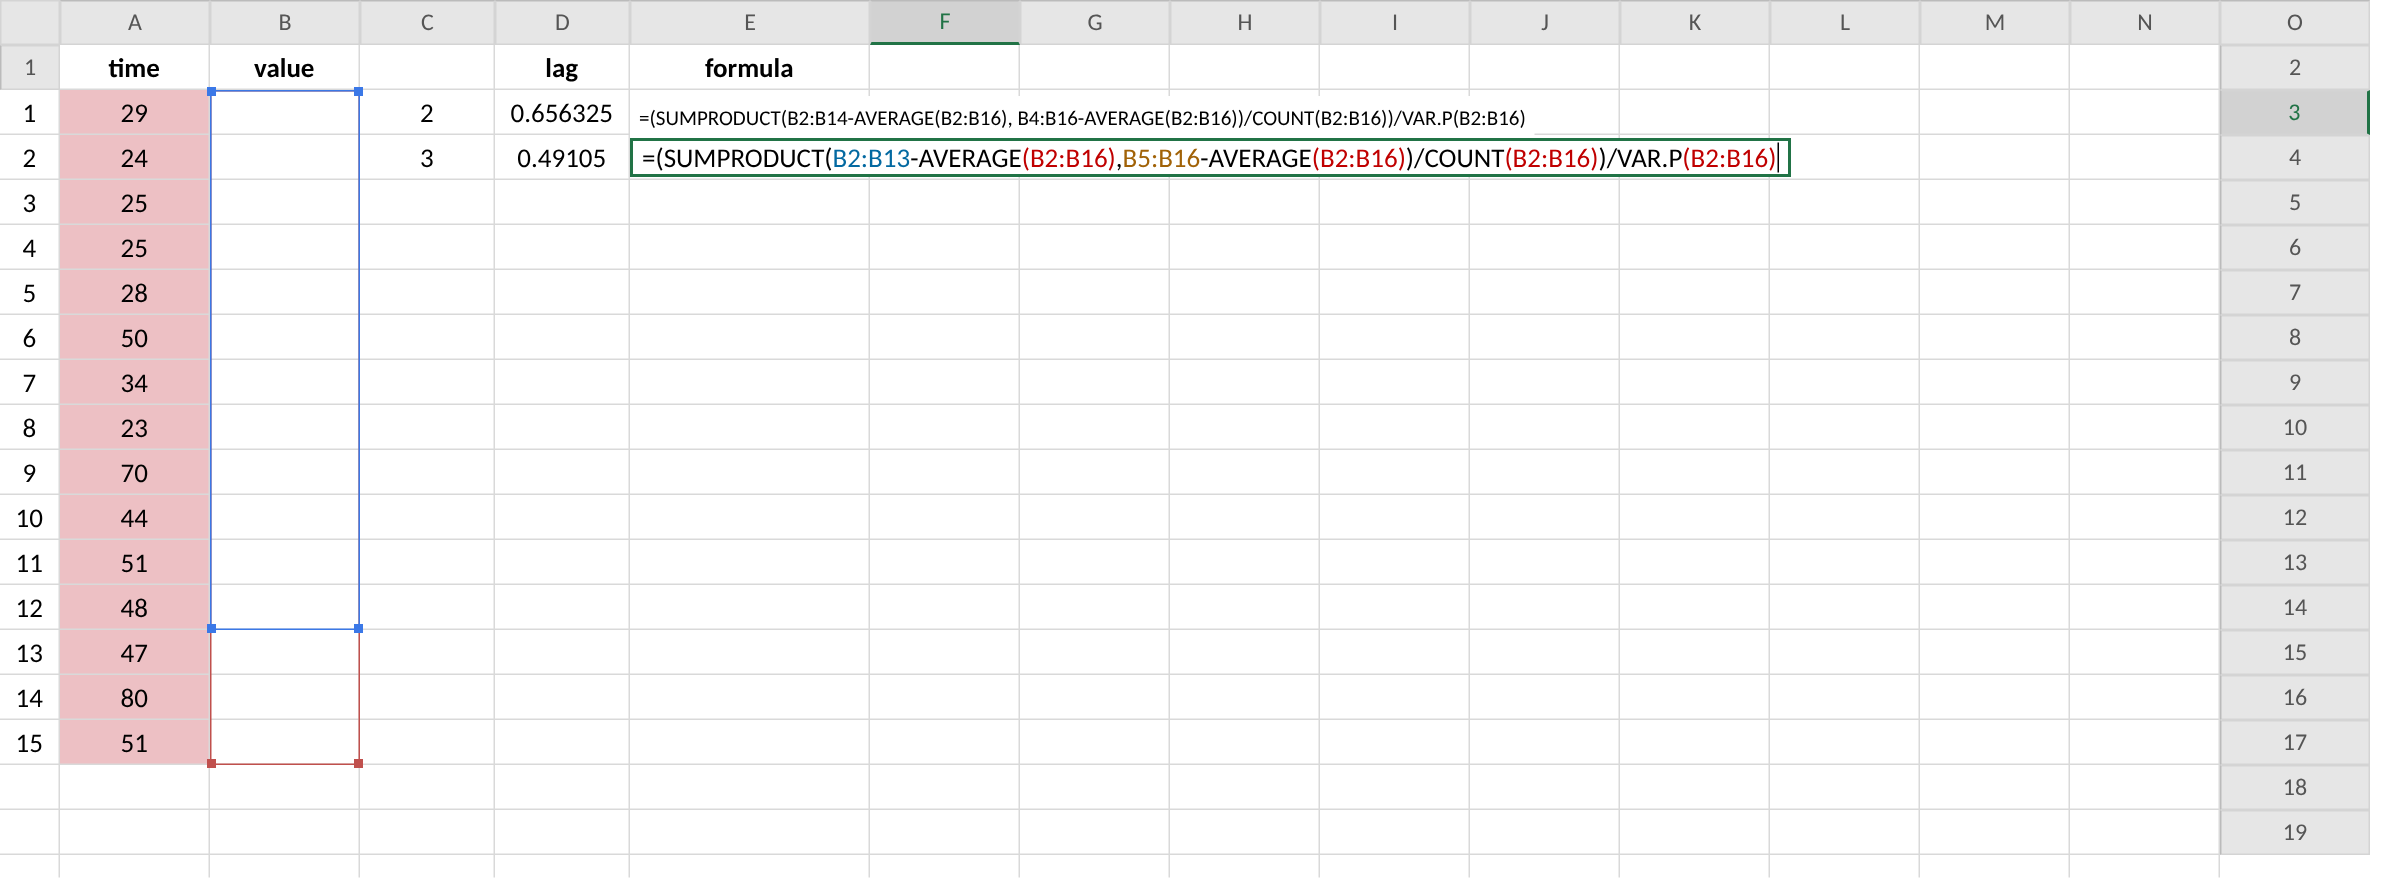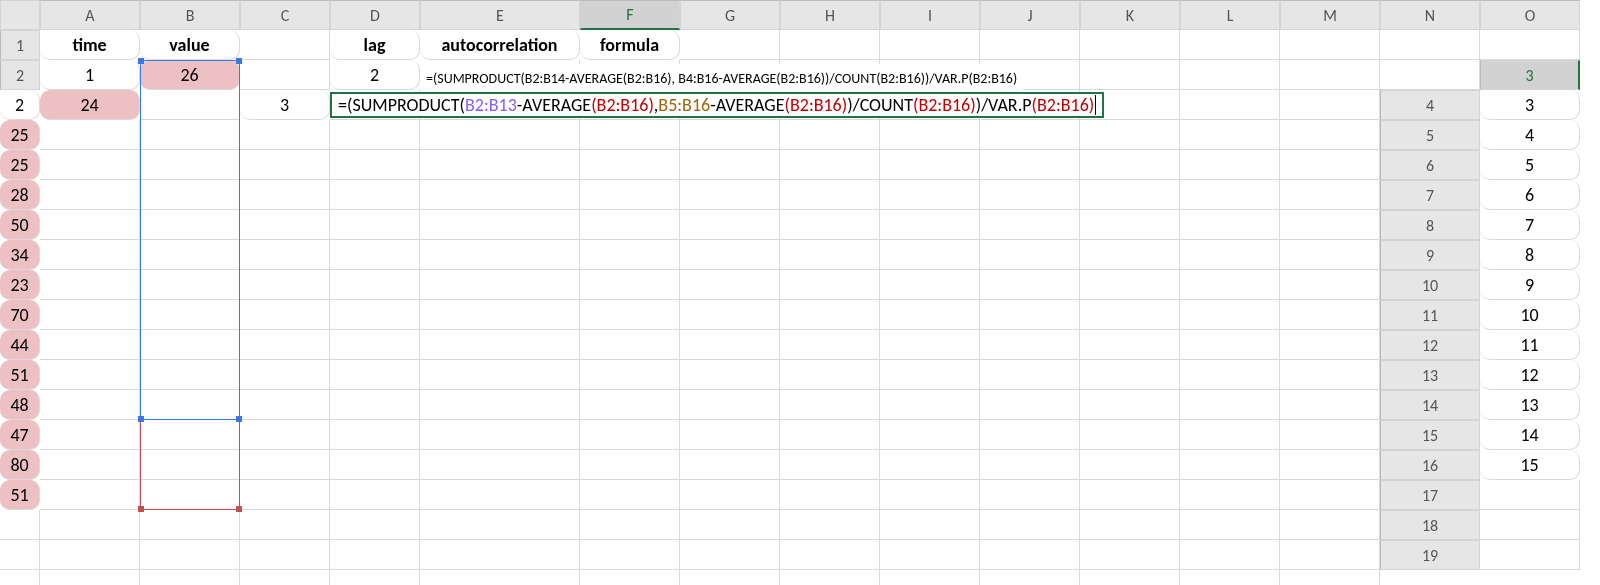--- a/index.html
+++ b/index.html
@@ -4,31 +4,31 @@
 <style>
   * { box-sizing: border-box; }
   html,body { margin:0; padding:0; font-family: Calibri, "Segoe UI", Arial, sans-serif; font-size:18px; color:#000; background:#fff; }
   .sheet { display:grid; grid-template-columns: 40px repeat(15, 100px); grid-auto-rows:30px; width:max-content;}
   .corner, .colhead, .rowhead { background:#e6e6e6; border:1px solid #d4d4d4; display:flex; align-items:center; justify-content:center; font-size:16px; color:#555; }
   .colhead { border-top:1px solid #bbb; }
   .rowhead { border-left:1px solid #bbb; }
   .colhead.active { background:#d2d2d2; border-bottom:2px solid #217346; color:#217346;}
   .rowhead.active { background:#d2d2d2; border-right:2px solid #217346; color:#217346;}
   .cell { border-right:1px solid #d9d9d9; border-bottom:1px solid #d9d9d9; display:flex; align-items:center; padding:0 6px; position:relative; background:#fff; font-size:18px;}
-  .cell.center { justify-content:center;border-radius:10px; }
+  .cell.center { justify-content:center; }
   .cell.left { justify-content:flex-start; }
   .cell.bold { font-weight:600; }
   .hl-red { background:#edc0c4 !important; }
   .sheet > .colhead:nth-child(3){ width:100px; } 
   .sheet { }
   
   .sheet { grid-template-columns: 40px 100px 100px 90px 90px 160px 100px 100px 100px 100px 100px 100px 100px 100px 100px 100px; }
   .formula-edit { border:2px solid #217346; background:#fff; padding:0 6px; display:flex; align-items:center; font-size:18px; white-space:nowrap; overflow:visible; z-index:5; position:relative;}
   .formula-overflow { position:absolute; left:0; top:4px; height:100%; display:flex; align-items:center; white-space:nowrap; background:#fff; padding:0 6px; z-index:3; font-size:14px;}
-  .tok-blue{color:#8b5cf6;}
+  .tok-blue{color:#0369a1;}
   .tok-red{color:#c00000;}
   .tok-purple{color:#a16207;}
   .tok-black{color:#000;}
   .caret{display:inline-block;width:1px;height:20px;background:#000;vertical-align:middle;margin-left:1px;}
   .range-box { position:absolute; pointer-events:none; }
   .range-box.blue { border:1px solid #3b78e7; }
   .range-box.blue .h { position:absolute; width:6px; height:6px; background:#3b78e7; }
   .range-box.red { border:1px solid #c0504d; background:rgba(237,192,196,0.0);}
   .range-box.red .h { position:absolute; width:6px; height:6px; background:#c0504d; }
   .grid-wrap{position:relative;width:1600px;height:585px;overflow:hidden;}
@@ -52,53 +52,54 @@
       <div class="colhead">K</div>
       <div class="colhead">L</div>
       <div class="colhead">M</div>
       <div class="colhead">N</div>
       <div class="colhead">O</div>
       <div class="rowhead">1</div>
       <div class="cell bold center">time</div>
       <div class="cell bold center">value</div>
       <div class="cell left"></div>
       <div class="cell bold center">lag</div>
-      <div class="cell bold center">autocorrelation</div>
       <div class="cell bold center">formula</div>
       <div class="cell left"></div>
       <div class="cell left"></div>
       <div class="cell left"></div>
       <div class="cell left"></div>
       <div class="cell left"></div>
       <div class="cell left"></div>
       <div class="cell left"></div>
       <div class="cell left"></div>
       <div class="cell left"></div>
       <div class="rowhead">2</div>
       <div class="cell center">1</div>
-      <div class="cell hl-red center">26</div>
+      <div class="cell hl-red center">29</div>
       <div class="cell left"></div>
       <div class="cell center">2</div>
+      <div class="cell center">0.656325</div>
       <div class="cell left" style="overflow: visible;">
         <div class="formula-overflow">=(SUMPRODUCT(B2:B14-AVERAGE(B2:B16), B4:B16-AVERAGE(B2:B16))/COUNT(B2:B16))/VAR.P(B2:B16)</div>
       </div>
       <div class="cell left"></div>
       <div class="cell left"></div>
       <div class="cell left"></div>
       <div class="cell left"></div>
       <div class="cell left"></div>
       <div class="cell left"></div>
       <div class="cell left"></div>
       <div class="cell left"></div>
       <div class="cell left"></div>
       <div class="rowhead active">3</div>
       <div class="cell center">2</div>
       <div class="cell hl-red center">24</div>
       <div class="cell left"></div>
       <div class="cell center">3</div>
+      <div class="cell center">0.49105</div>
       <div class="cell left" style="padding: 0px; overflow: visible;">
         <div class="formula-edit">
           <span class="tok-black">=(SUMPRODUCT</span>
           <span class="tok-black">(</span>
           <span class="tok-blue">B2:B13</span>
           <span class="tok-black">-AVERAGE</span>
           <span class="tok-red">(</span>
           <span class="tok-red">B2:B16</span>
           <span class="tok-red">)</span>
           <span class="tok-black">, </span>

